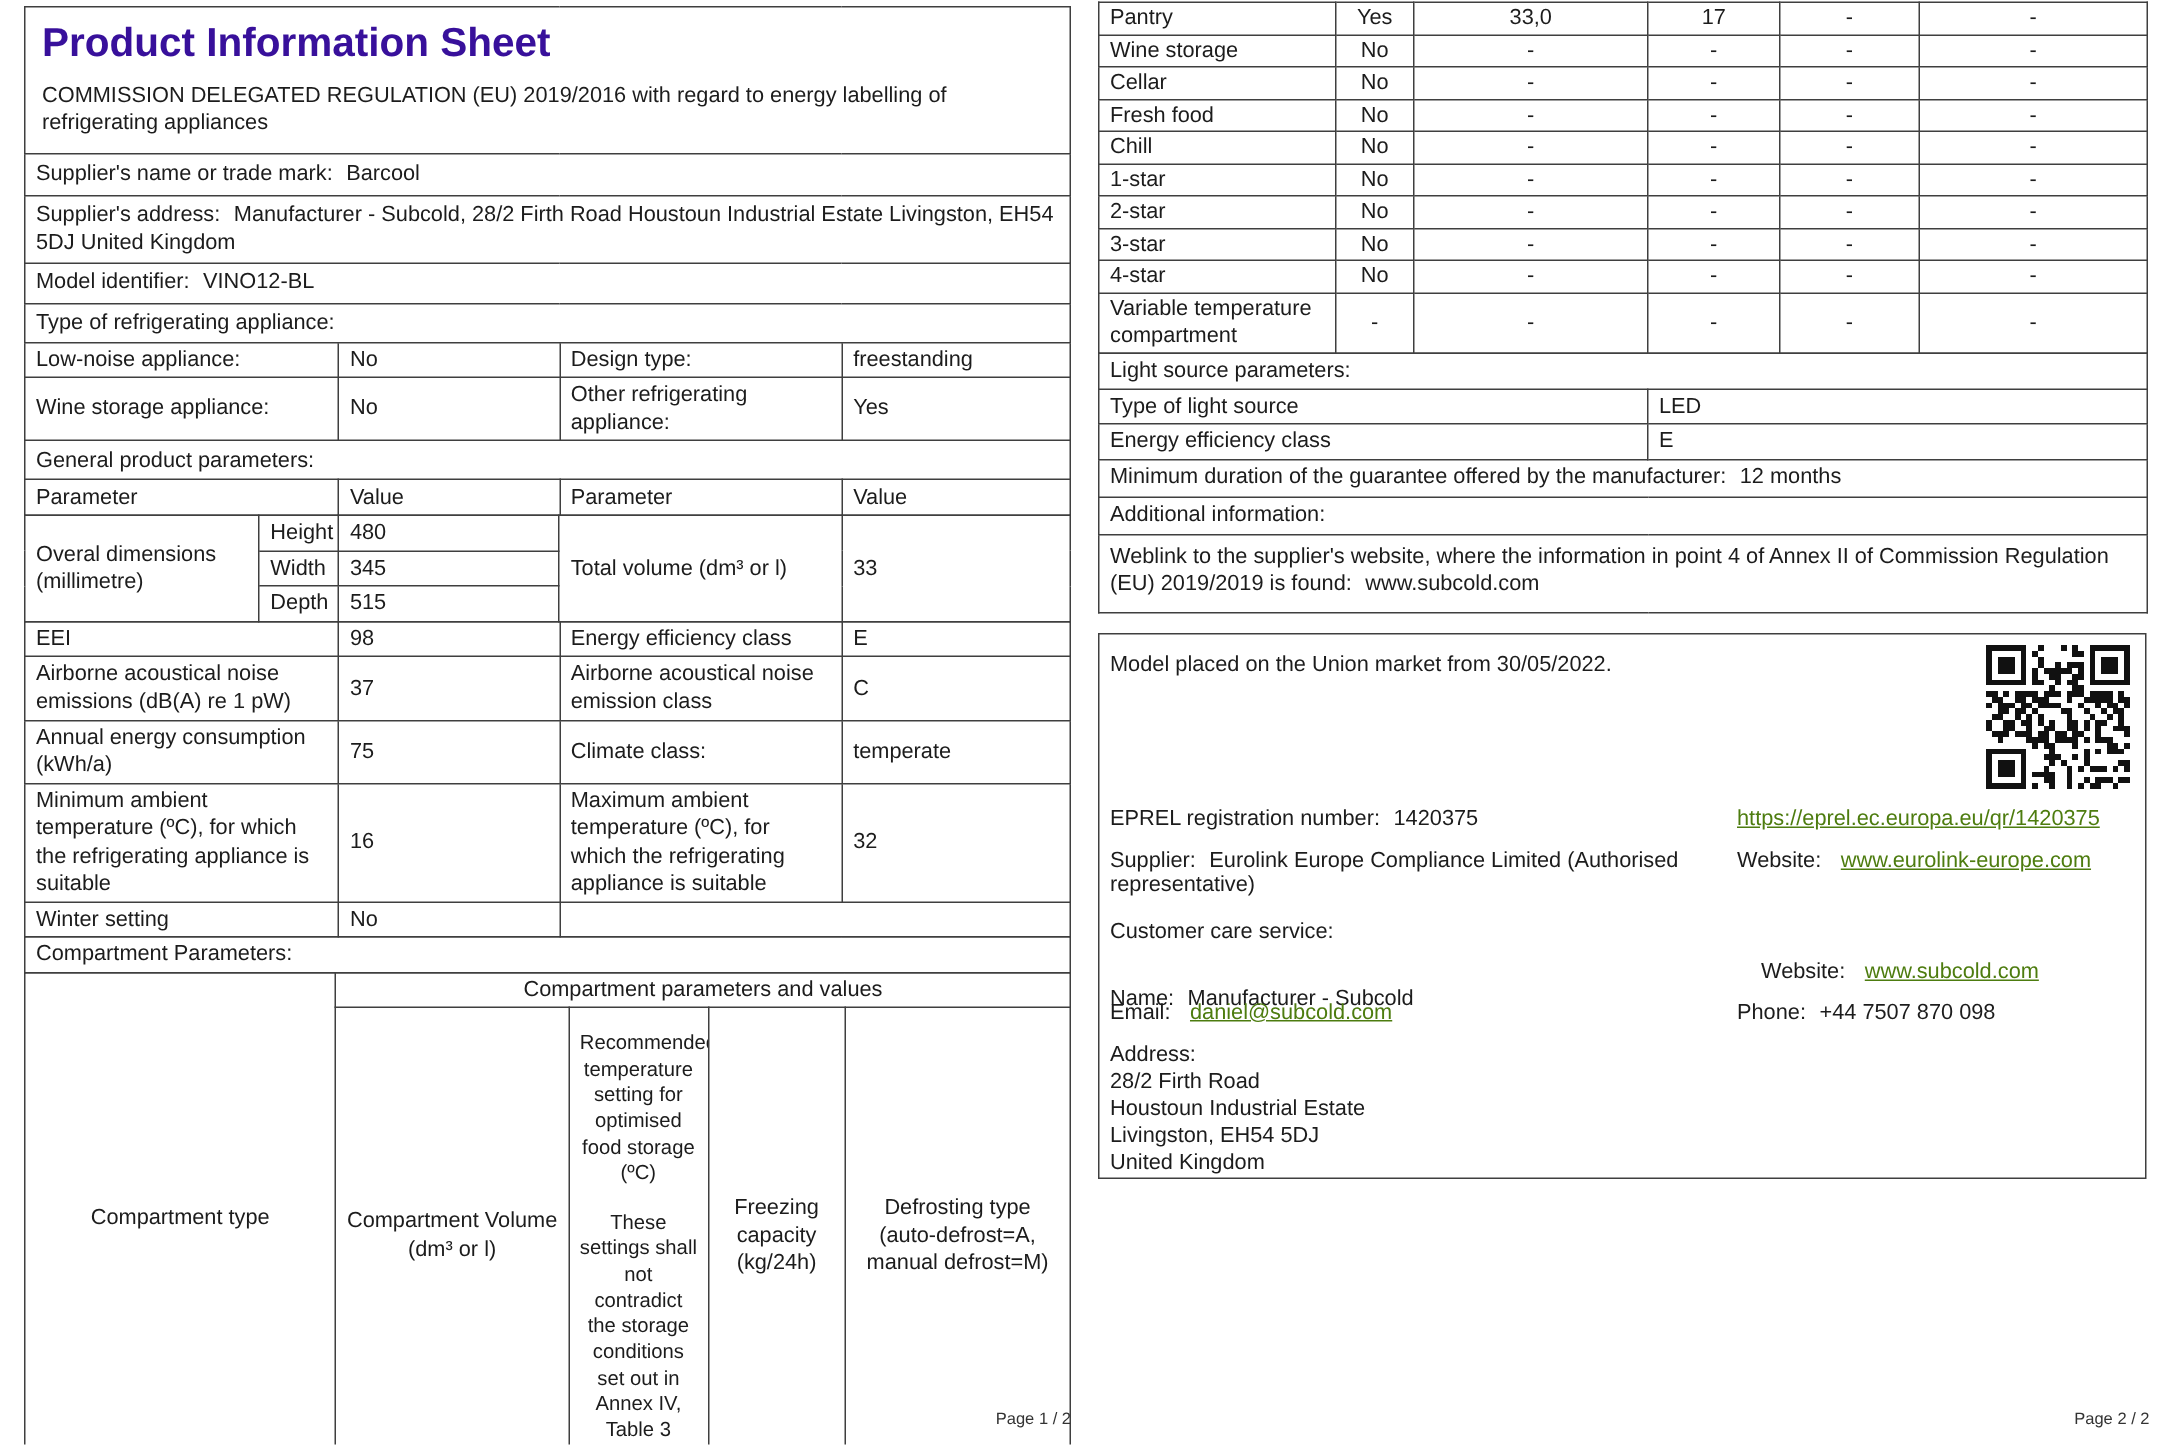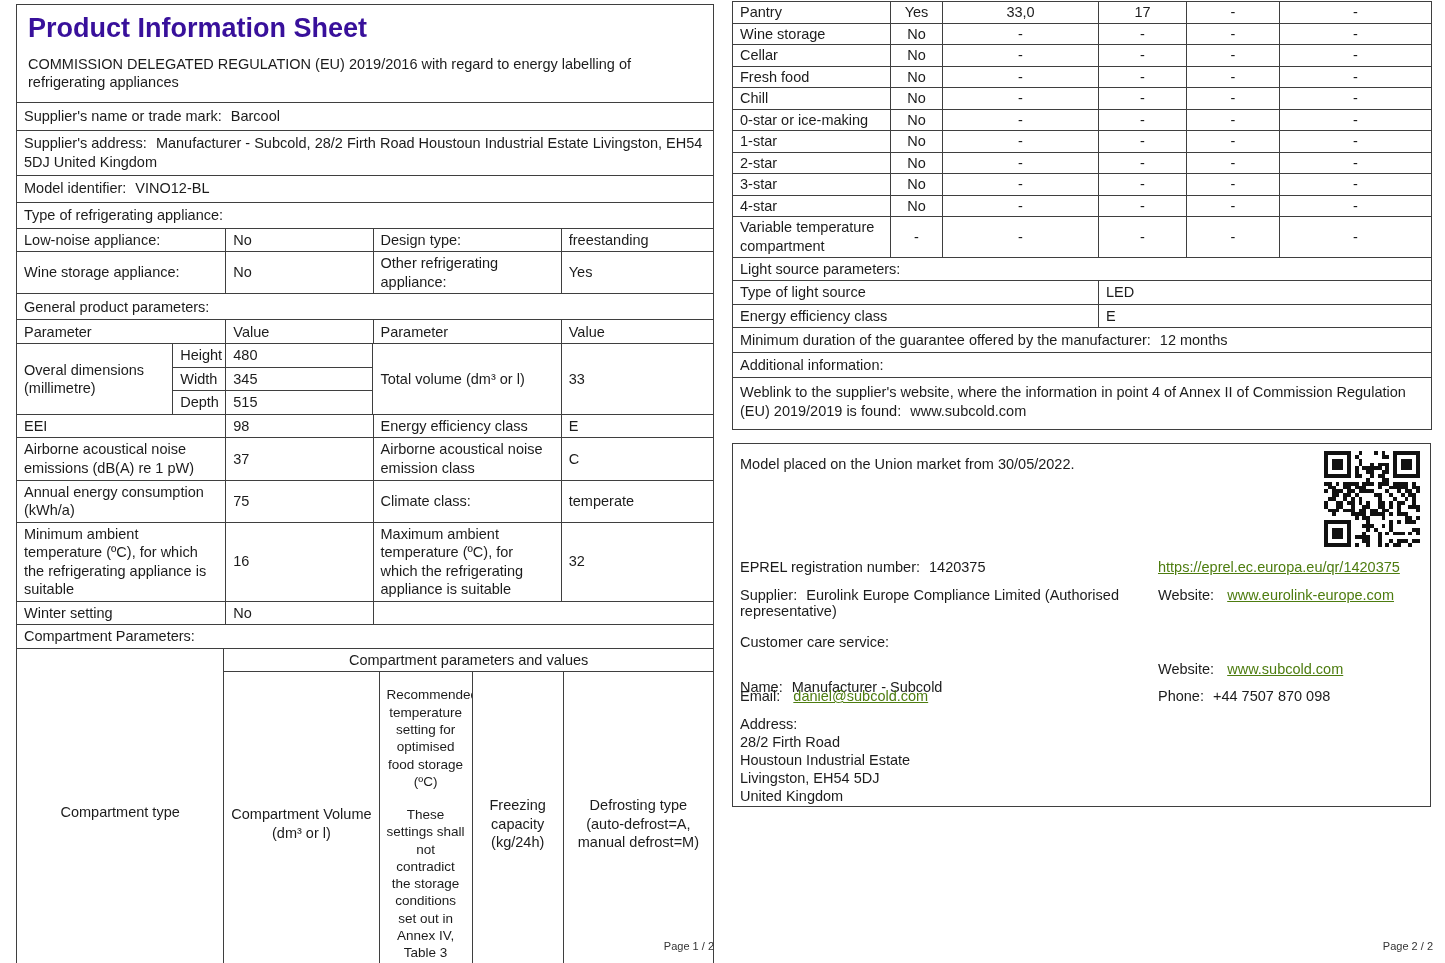--- a/index.html
+++ b/index.html
@@ -266,28 +266,20 @@
     <tr>
       <td>Fresh food</td>
       <td class="ctr">No</td>
       <td class="ctr">-</td>
       <td class="ctr">-</td>
       <td class="ctr">-</td>
       <td class="ctr">-</td>
     </tr>
     <tr>
       <td>Chill</td>
-      <td class="ctr">No</td>
-      <td class="ctr">-</td>
-      <td class="ctr">-</td>
-      <td class="ctr">-</td>
-      <td class="ctr">-</td>
-    </tr>
-    <tr>
-      <td>0-star or ice-making</td>
       <td class="ctr">No</td>
       <td class="ctr">-</td>
       <td class="ctr">-</td>
       <td class="ctr">-</td>
       <td class="ctr">-</td>
     </tr>
     <tr>
       <td>1-star</td>
       <td class="ctr">No</td>
       <td class="ctr">-</td>
@@ -599,21 +591,21 @@
     <div class="abs-r" style="top:143px;">
       <span class="b">Website:</span>
       <a class="link val" href="#">www.eurolink-europe.com</a>
     </div>
 
     <div class="abs b" style="top:190px;">Customer care service:</div>
 
     <div class="abs" style="top:235px;">
       <span class="b">Name:</span><span class="val">Manufacturer - Subcold</span>
     </div>
-    <div class="abs-r" style="top:217px;">
+    <div class="abs-r" style="top:217px;margin-left:16px;">
       <span class="b">Website:</span>
       <a class="link val" href="#">www.subcold.com</a>
     </div>
 
     <div class="abs" style="top:244px;">
       <span class="b">Email:</span>
       <a class="link val" href="#">daniel@subcold.com</a>
     </div>
     <div class="abs-r" style="top:244px;">
       <span class="b">Phone:</span><span class="val">+44 7507 870 098</span>

